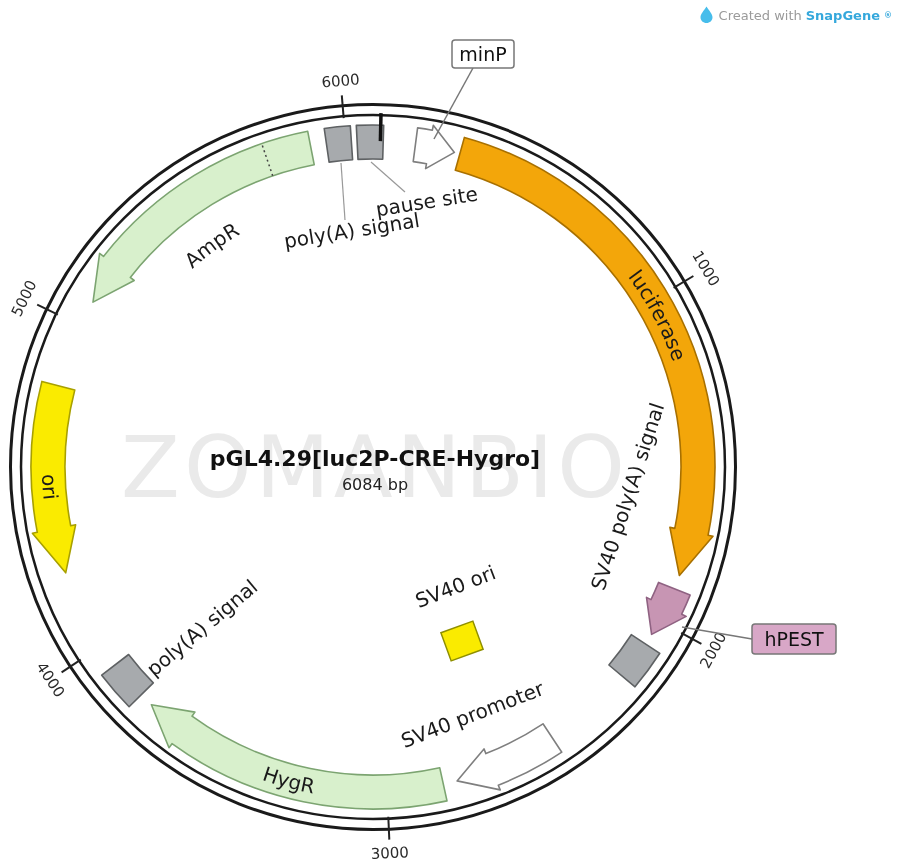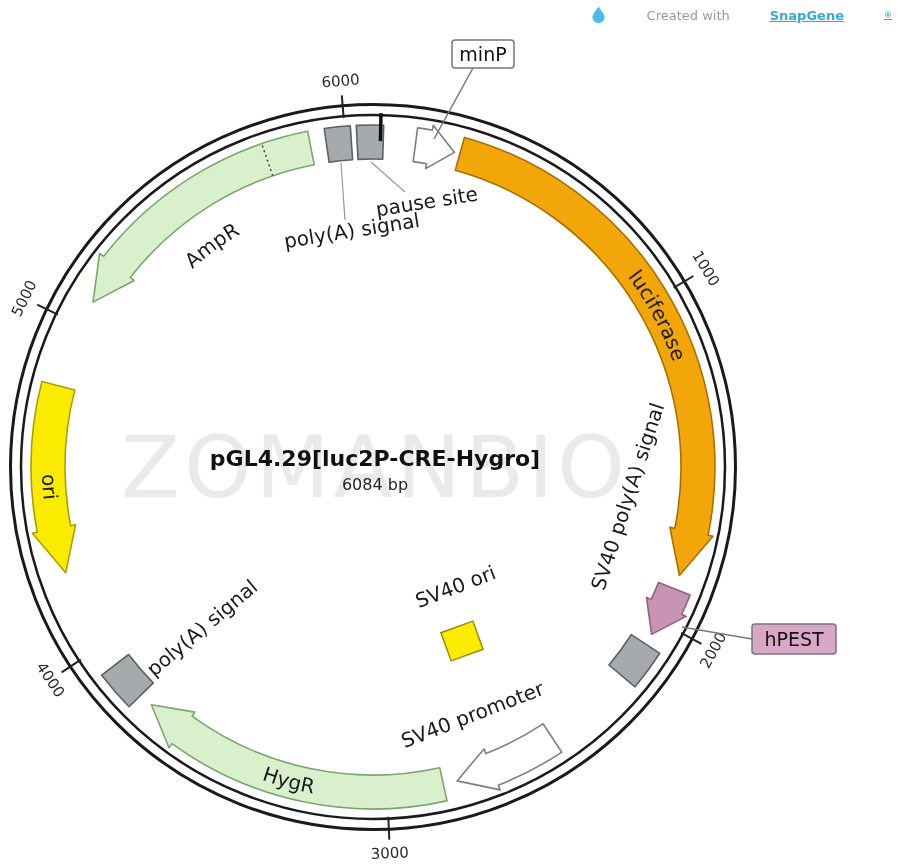--- a/index.html
+++ b/index.html
@@ -5,23 +5,23 @@
   html,body{margin:0;padding:0;background:#ffffff;}
   body{width:900px;height:866px;position:relative;overflow:hidden;}
   svg text{font-family:"DejaVu Sans","Liberation Sans",sans-serif;}
   .maplabel{font-size:20px;fill:#1a1a1a;}
   .ticklabel{font-size:15px;fill:#2a2a2a;}
   .title-main{font-size:22px;font-weight:bold;fill:#111111;}
   .title-sub{font-size:16px;fill:#222222;}
   .watermark{font-size:86px;fill:#eaeaea;letter-spacing:4px;}
   .callout-text{font-size:19px;fill:#111111;}
   .credit{position:absolute;top:6px;right:8px;display:flex;align-items:center;
-          font-family:"DejaVu Sans","Liberation Sans",sans-serif;font-size:13px;color:#9a9a9a;gap:36px;}
+          font-family:"DejaVu Sans","Liberation Sans",sans-serif;font-size:13px;color:#9a9a9a;}
   .credit .icon{margin-right:5px;}
-  .credit .brand{font-weight:bold;margin-left:4px;text-decoration:underline;}
+  .credit .brand{font-weight:bold;margin-left:4px;}
   .credit sup{font-size:8px;}
 </style>
 </head>
 <body>
 
 
 
 <svg id="map" width="900" height="866" viewBox="0 0 900 866">
   <text class="watermark" x="375" y="497" text-anchor="middle">ZOMANBIO</text>
 

